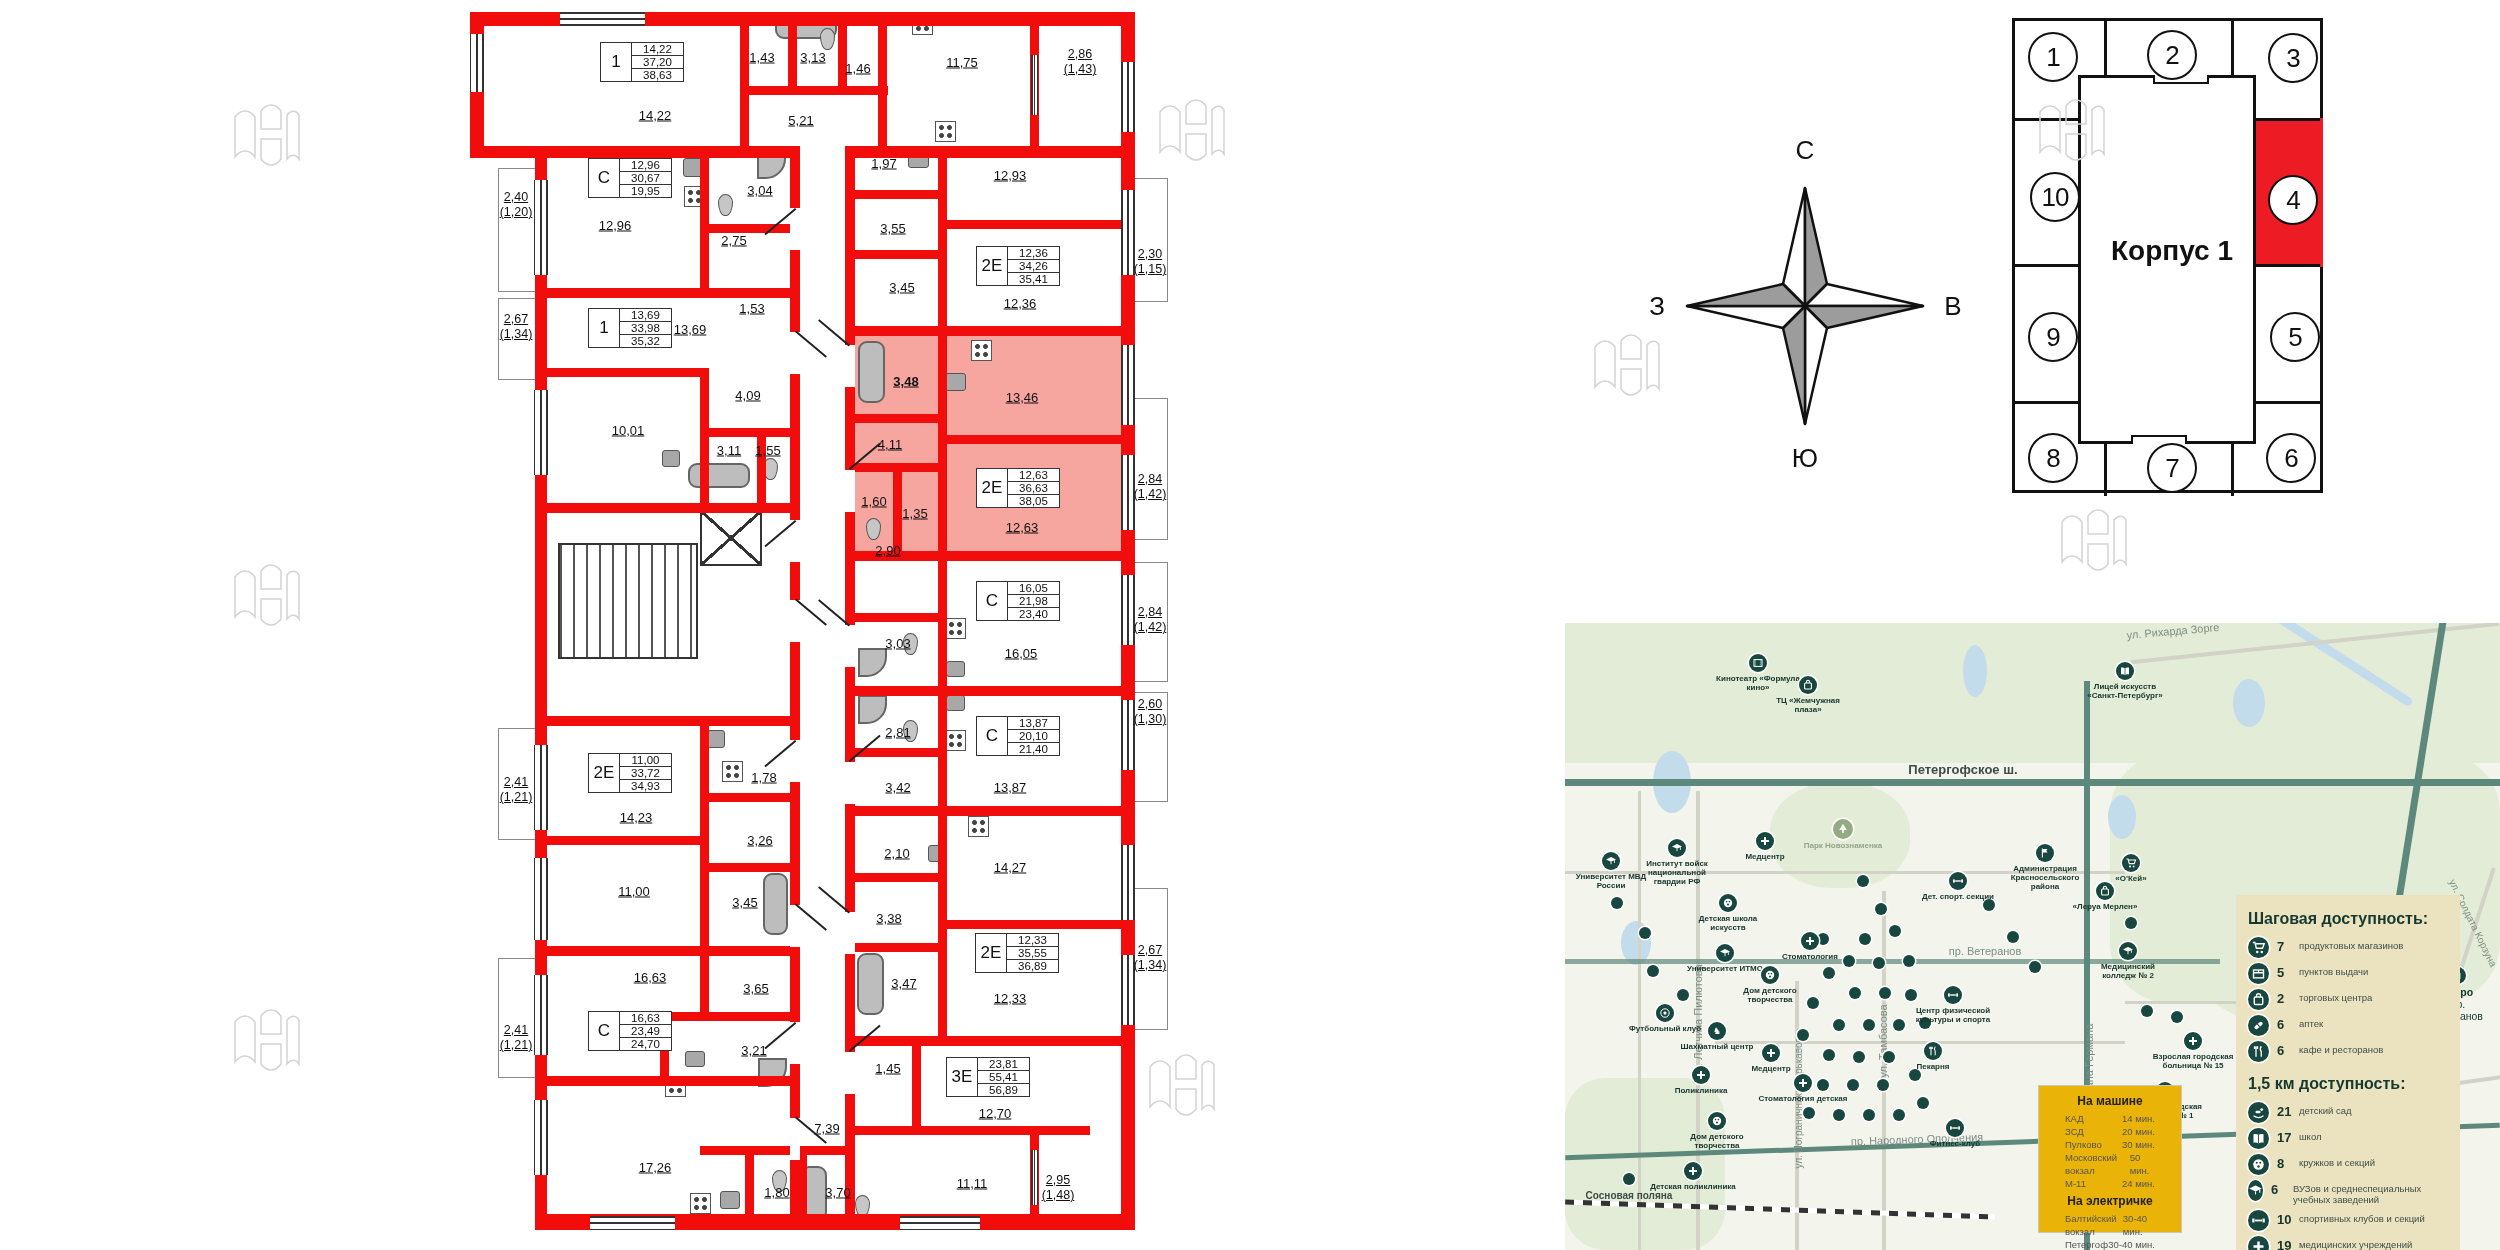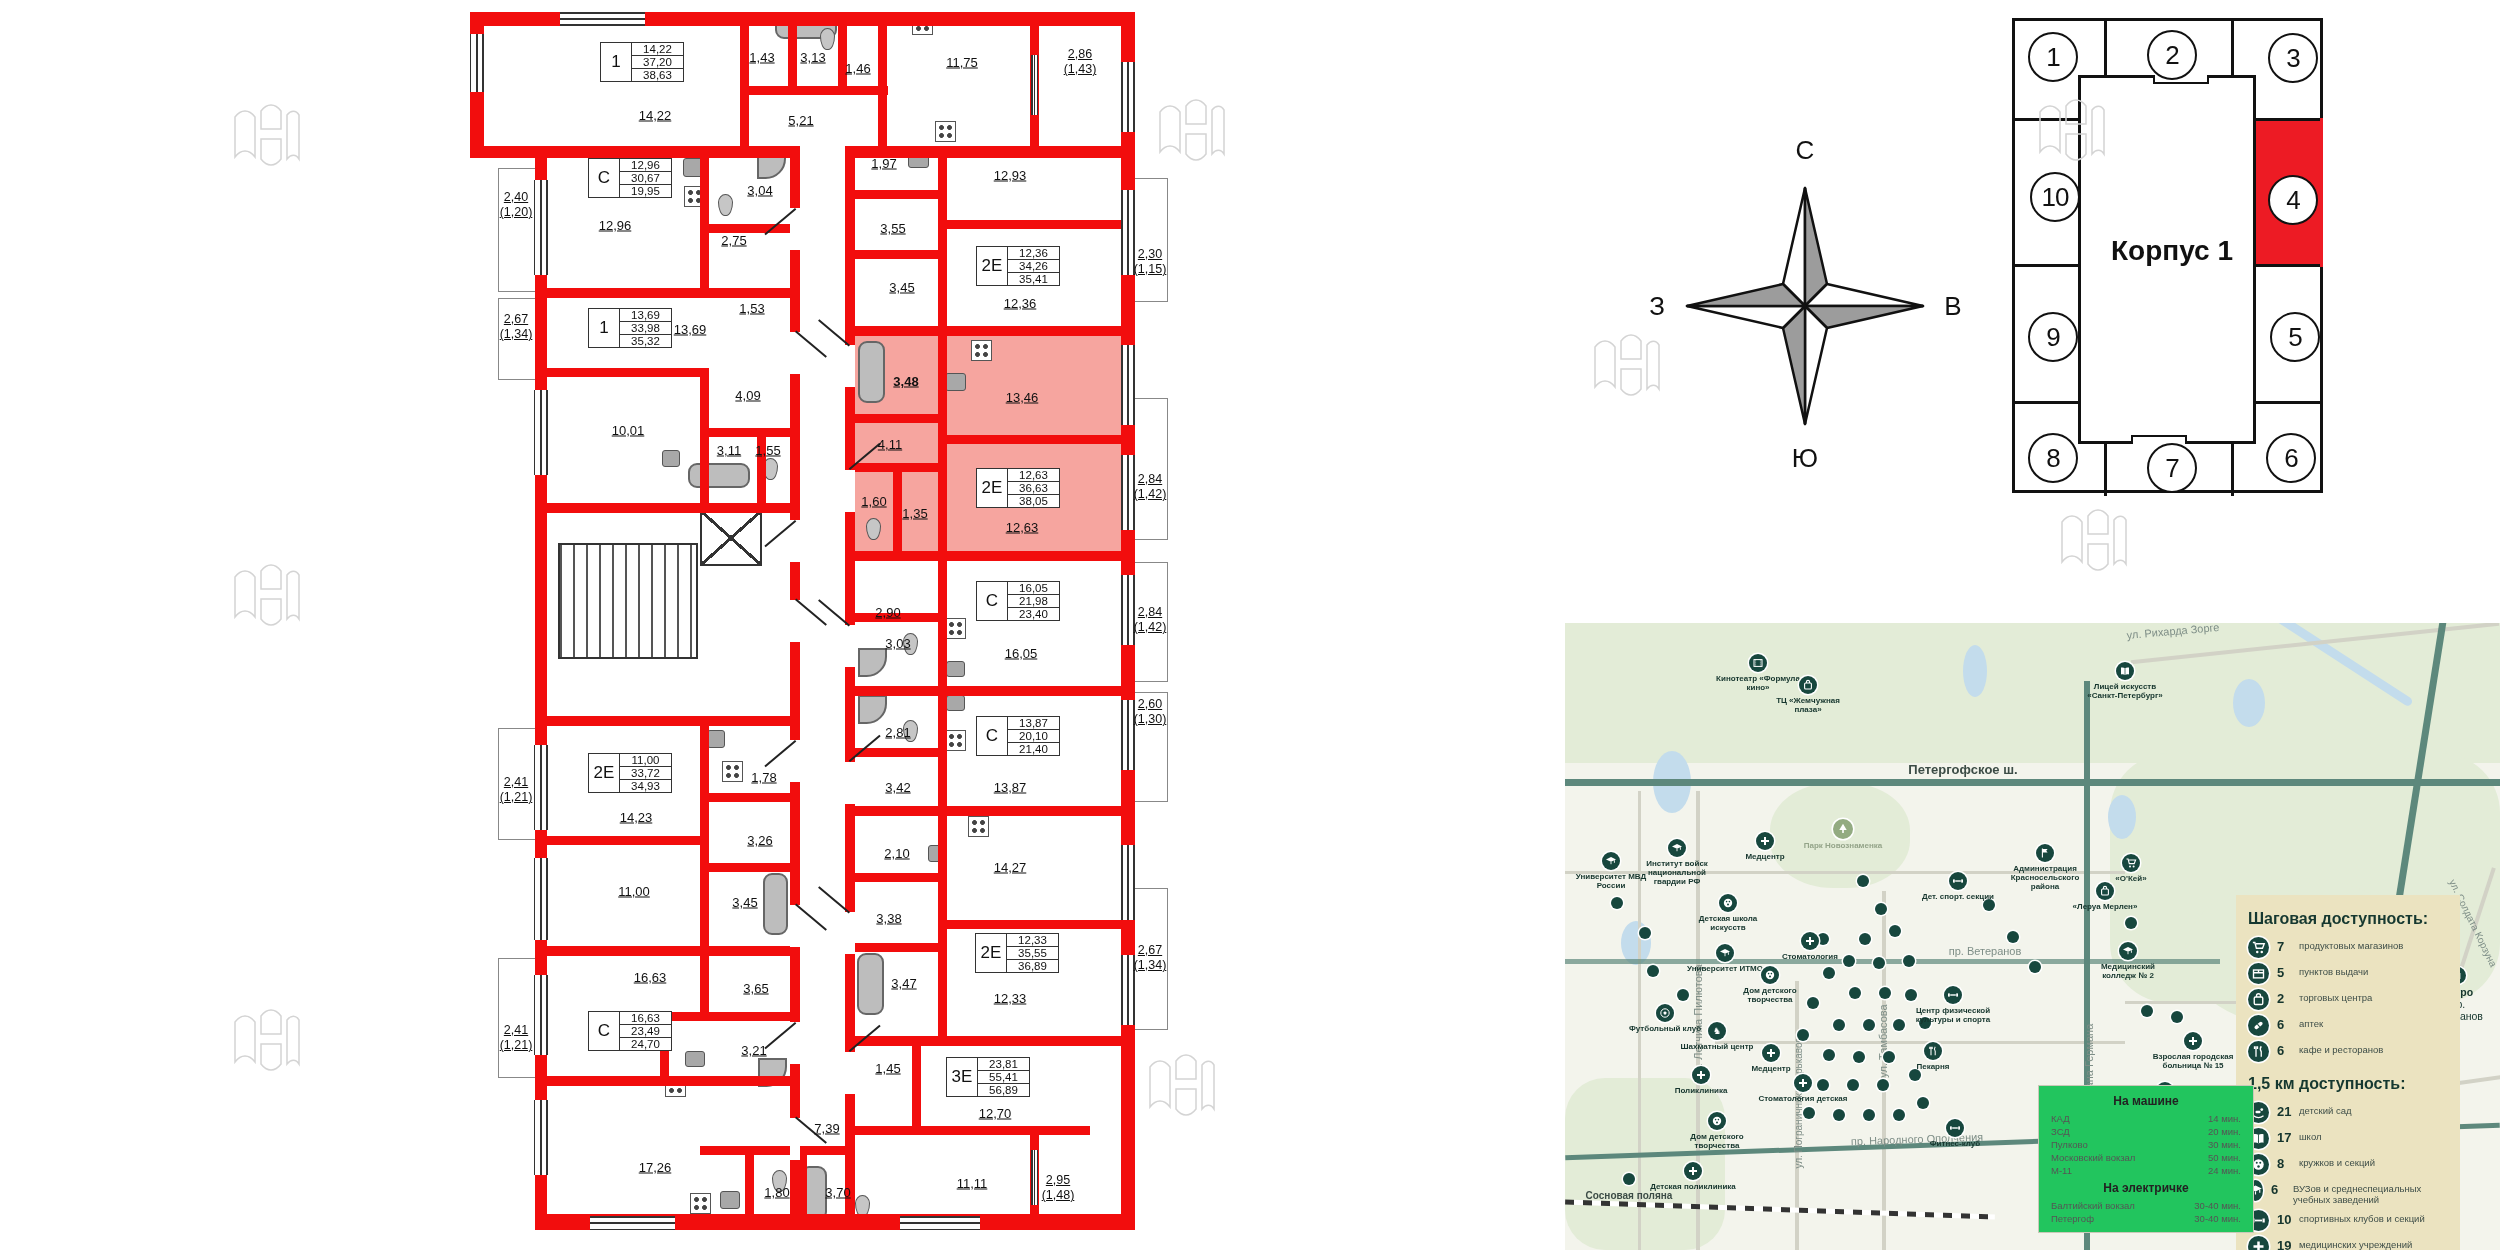--- a/index.html
+++ b/index.html
@@ -61,21 +61,21 @@
   .micon{border-radius:50%;background:#17473e;display:flex;align-items:center;justify-content:center;box-shadow:0 0 0 1.5px #fff;}
   .micon.park{background:#93ab81;}
   .poi-lab{font-size:8px;line-height:9px;font-weight:700;color:#15352d;text-align:center;z-index:6;}
   .park-lab{color:#94a489;}
   #legend{position:absolute;left:671px;top:272px;width:224px;height:355px;background:#ebe3c0;padding:13px 12px;z-index:8;}
   .lg-title{font-size:16px;font-weight:800;color:#153830;margin:2px 0 9px;}
   .lg-t2{margin-top:13px;}
   .lg-row{display:flex;align-items:flex-start;margin-bottom:5px;}
   .lg-n{font-weight:800;font-size:13px;color:#15352d;margin:2px 6px 0 8px;min-width:16px;}
   .lg-x{font-size:9.5px;color:#3e4e48;margin-top:4px;line-height:10.5px;}
-  #travel{position:absolute;left:473px;top:462px;width:216px;height:148px;background:#22c55e;border:1px solid #c9c9b8;z-index:8;padding:4px 2px;}
+  #travel{position:absolute;left:473px;top:462px;width:144px;height:148px;background:#eab308;border:1px solid #c9c9b8;z-index:8;padding:4px 16px;}
   .tv-title{text-align:center;font-weight:800;font-size:12px;color:#222;margin:4px 0 4px;}
   .tv-row{display:flex;justify-content:space-between;padding:0 10px;font-size:9.5px;color:#555;line-height:13px;}
   .mlab1{font-weight:800;font-size:10.5px;color:#15352d;margin-top:2px;}
   .mlab2{font-size:10.5px;color:#15352d;}
 </style>
 </head>
 <body>
 
 <div id="canvas">
 
@@ -358,21 +358,21 @@
       <div class="rlab" style="left: 1010px; top: 175px; text-align: right;">12,93</div>
       <div class="rlab" style="left: 893px; top: 228px;">3,55</div>
       <div class="rlab" style="left: 902px; top: 287px;">3,45</div>
       <div class="rlab" style="left: 1020px; top: 303px;">12,36</div>
       <div class="rlab" style="left: 906px; top: 381px; font-weight: bold;">3,48</div>
       <div class="rlab" style="left: 1022px; top: 397px;">13,46</div>
       <div class="rlab" style="left: 890px; top: 444px;">4,11</div>
       <div class="rlab" style="left: 874px; top: 501px;">1,60</div>
       <div class="rlab" style="left: 915px; top: 513px;">1,35</div>
       <div class="rlab" style="left: 1022px; top: 527px;">12,63</div>
-      <div class="rlab" style="left: 888px; top: 612px;">2,90</div>
+      <div class="rlab" style="left: 888px; top: 550px;">2,90</div>
       <div class="rlab" style="left: 898px; top: 643px;">3,03</div>
       <div class="rlab" style="left: 1021px; top: 653px;">16,05</div>
       <div class="rlab" style="left: 898px; top: 732px;">2,81</div>
       <div class="rlab" style="left: 898px; top: 787px;">3,42</div>
       <div class="rlab" style="left: 1010px; top: 787px;">13,87</div>
       <div class="rlab" style="left: 897px; top: 853px;">2,10</div>
       <div class="rlab" style="left: 1010px; top: 867px;">14,27</div>
       <div class="rlab" style="left: 889px; top: 918px;">3,38</div>
       <div class="rlab" style="left: 904px; top: 983px;">3,47</div>
       <div class="rlab" style="left: 1010px; top: 998px;">12,33</div>

